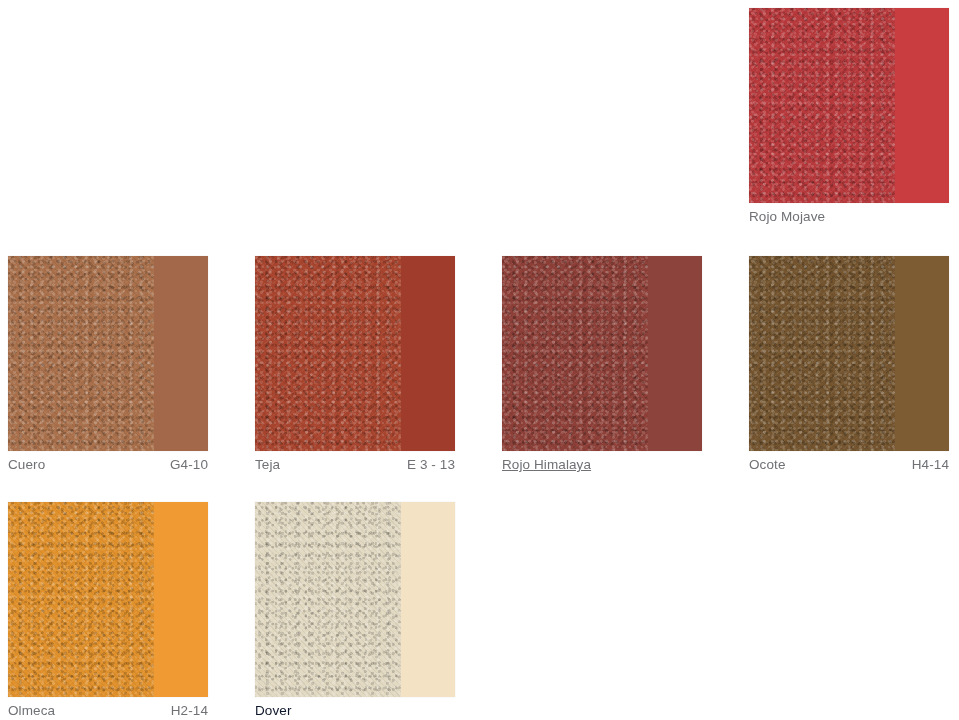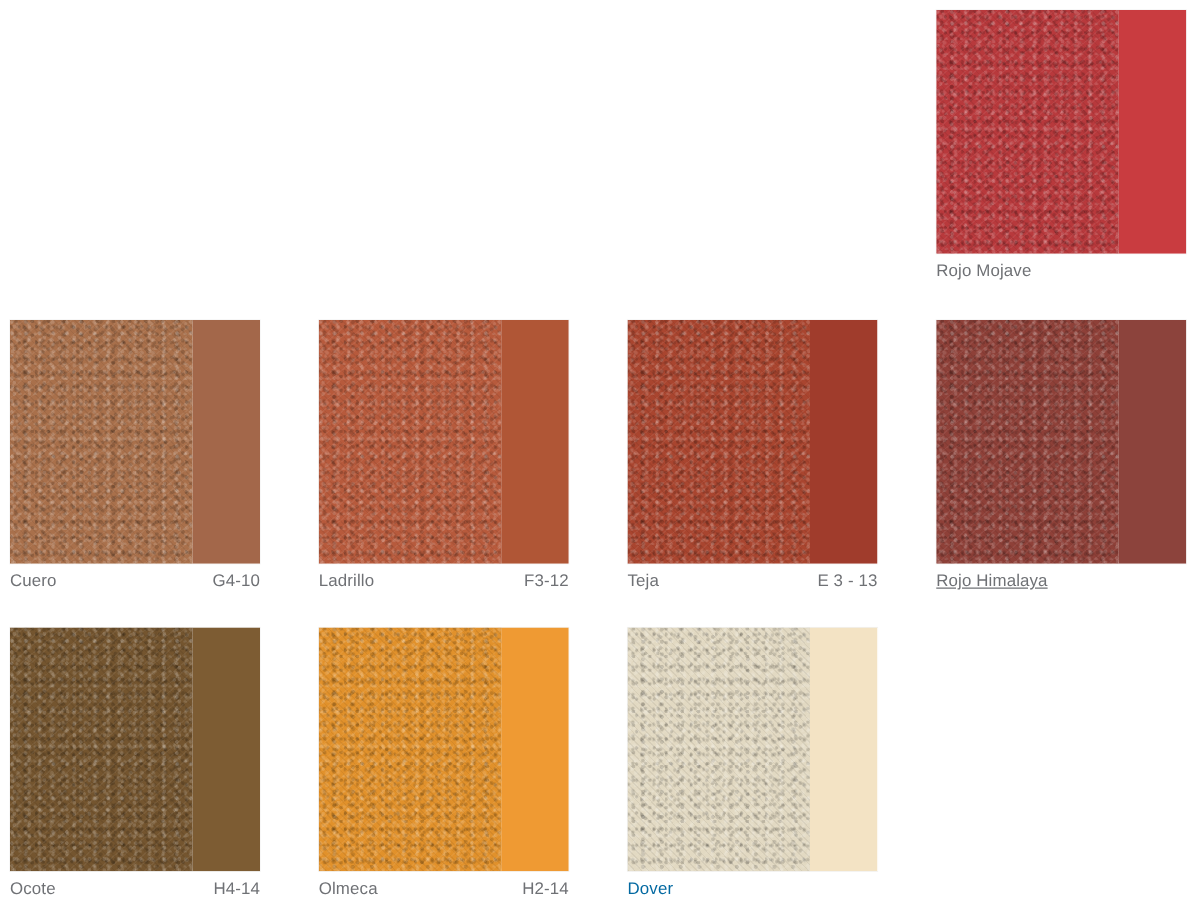--- a/index.html
+++ b/index.html
@@ -130,30 +130,20 @@
       <div class="swatch-chip">
         <div class="chip-textured" style="background-color: rgb(169, 112, 75);"></div>
         <div class="chip-solid" style="background-color: rgb(163, 103, 74);"></div>
       </div>
       <div class="swatch-caption" style="color: rgb(111, 113, 117); text-align: right;">
         <span class="caption-name">Cuero</span>
         <span class="caption-code">G4-10</span>
       </div>
     </div>
 
-    <div class="swatch-cell row-mid">
-      <div class="swatch-chip">
-        <div class="chip-textured" style="background-color: rgb(183, 90, 60);"></div>
-        <div class="chip-solid" style="background-color: rgb(176, 86, 54);"></div>
-      </div>
-      <div class="swatch-caption" style="color: rgb(111, 113, 117);">
-        <span class="caption-name">Ladrillo</span>
-        <span class="caption-code">F3-12</span>
-      </div>
-    </div>
 
     <div class="swatch-cell row-mid">
       <div class="swatch-chip">
         <div class="chip-textured" style="background-color: rgb(169, 69, 47);"></div>
         <div class="chip-solid" style="background-color: rgb(160, 60, 44);"></div>
       </div>
       <div class="swatch-caption" style="color: rgb(111, 113, 117);">
         <span class="caption-name">Teja</span>
         <span class="caption-code">E 3 - 13</span>
       </div>
@@ -191,20 +181,20 @@
         <span class="caption-name">Olmeca</span>
         <span class="caption-code">H2-14</span>
       </div>
     </div>
 
     <div class="swatch-cell row-bot">
       <div class="swatch-chip">
         <div class="chip-textured" style="background-color: rgb(226, 217, 194);"></div>
         <div class="chip-solid" style="background-color: rgb(243, 227, 196);"></div>
       </div>
-      <div class="swatch-caption" style="color: #0369a1;">
+      <div class="swatch-caption" style="color: #0f172a;">
         <span class="caption-name">Dover</span>
         <span class="caption-code"></span>
       </div>
     </div>
 
   </div>
 </div>
 
 </body></html>

